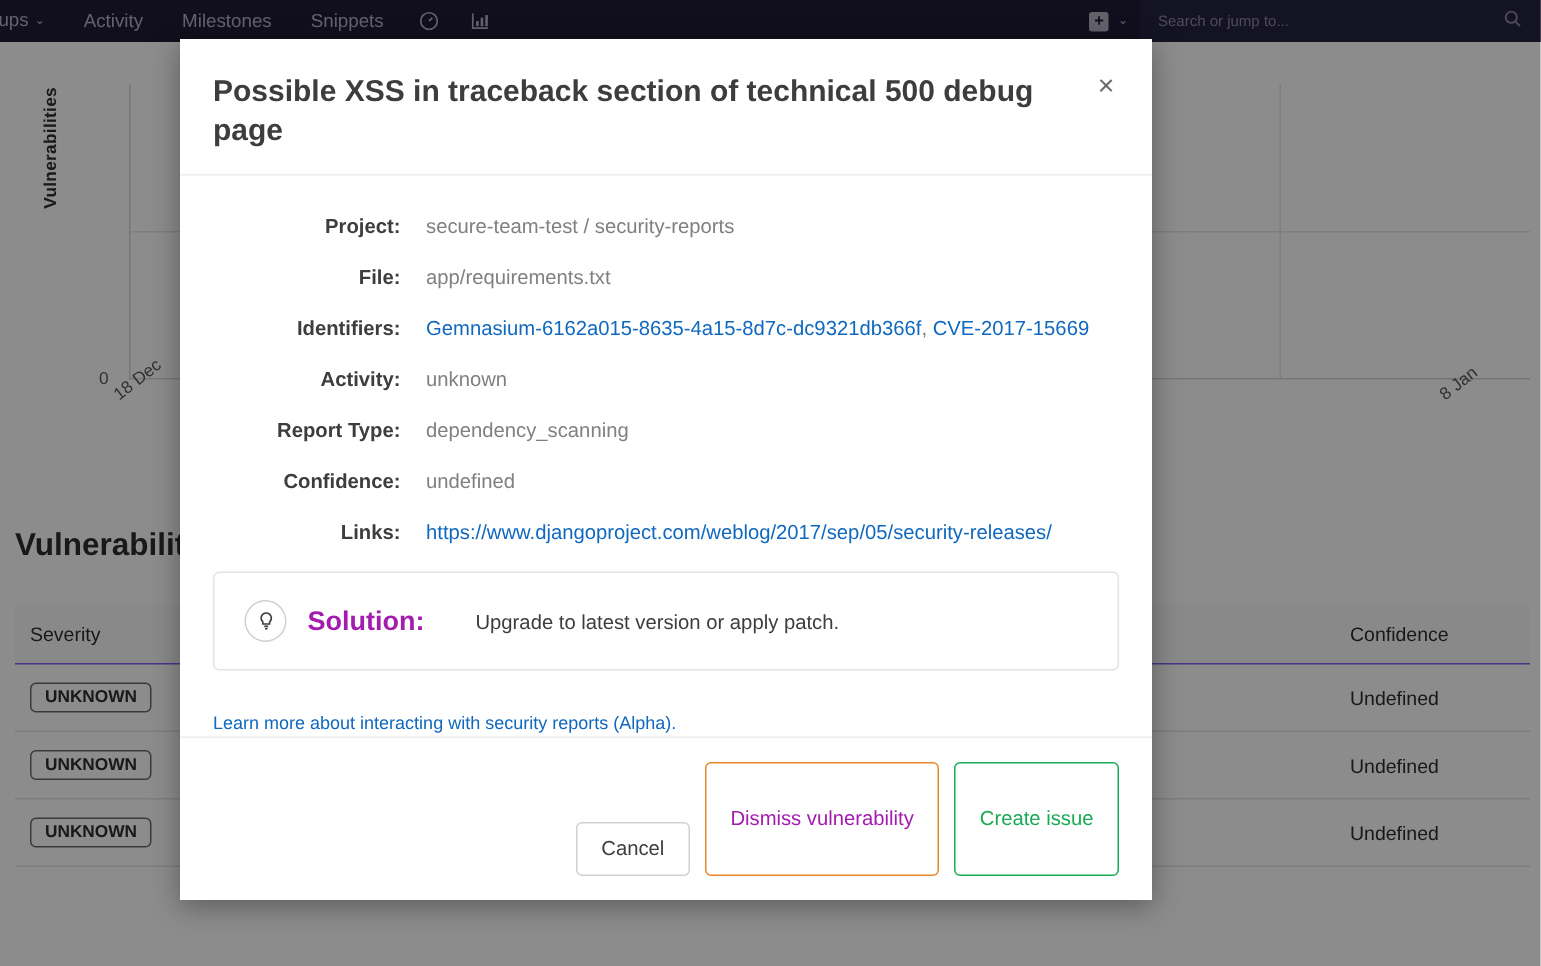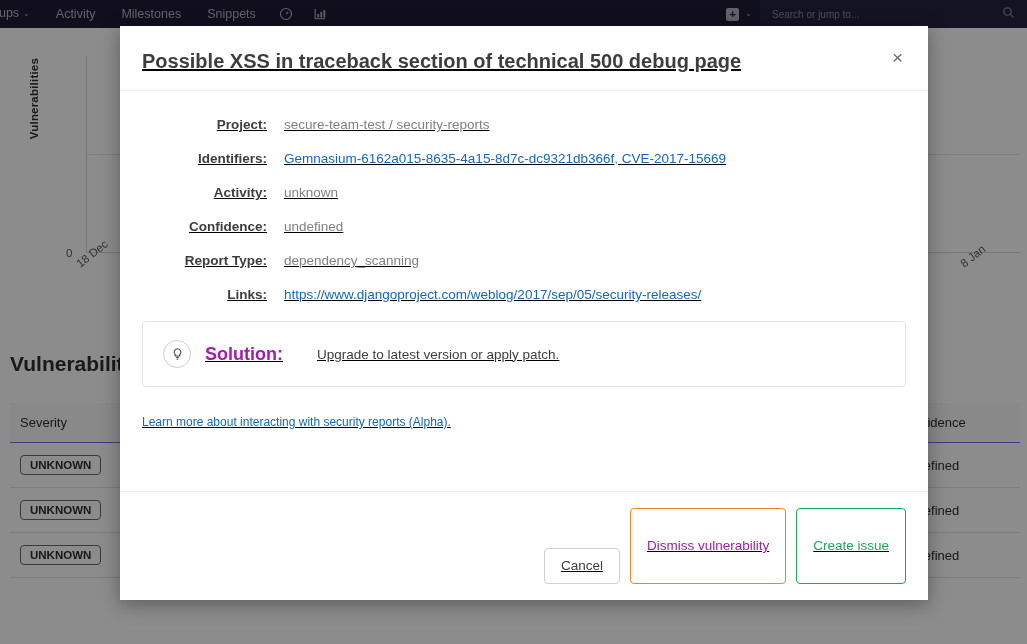--- a/index.html
+++ b/index.html
@@ -97,24 +97,24 @@
   .col-conf { width: 130px; }
 
   
   .backdrop {
     position: absolute; inset: 0; background: rgba(0,0,0,0.45);
     z-index: 50;
   }
 
   
   .modal {
-    position: absolute; left: 120px; top: 26px; width: 808px; height: 574px;
+    position: absolute; left: 120px; top: 26px; width: 648px; height: 574px;
     background: #fff; z-index: 60;
     box-shadow: 0 4px 18px rgba(0,0,0,.35);
-    display: flex; flex-direction: column; text-decoration: underline;
+    display: flex; flex-direction: column;
   }
   .modal-header {
     position: relative; padding: 22px 24px 16px 22px;
     border-bottom: 1px solid #eeeeee;
   }
   .modal-title {
     font-size: 20px; font-weight: bold; color: #3d3d3d; line-height: 1.3;
     padding-right: 40px;
   }
   .modal-close {
@@ -272,42 +272,46 @@
     <button class="modal-close">×</button>
   </div>
 
   <div class="modal-body">
 
     <div class="detail-row">
       <div class="detail-label">Project:</div>
       <div class="detail-value">secure-team-test / security-reports</div>
     </div>
 
+    <div class="detail-row">
+      <div class="detail-label">File:</div>
+      <div class="detail-value">app/requirements.txt</div>
+    </div>
 
     <div class="detail-row">
       <div class="detail-label">Identifiers:</div>
       <div class="detail-value">
         <a class="link" href="#">Gemnasium-6162a015-8635-4a15-8d7c-dc9321db366f</a><span class="sep">,</span>
         <a class="link" href="#">CVE-2017-15669</a>
       </div>
     </div>
 
     <div class="detail-row">
       <div class="detail-label">Activity:</div>
       <div class="detail-value">unknown</div>
     </div>
 
     <div class="detail-row">
+      <div class="detail-label">Report Type:</div>
+      <div class="detail-value">dependency_scanning</div>
+    </div>
+
+    <div class="detail-row">
       <div class="detail-label">Confidence:</div>
       <div class="detail-value">undefined</div>
-    </div>
-
-    <div class="detail-row">
-      <div class="detail-label">Report Type:</div>
-      <div class="detail-value">dependency_scanning</div>
     </div>
 
     <div class="detail-row">
       <div class="detail-label">Links:</div>
       <div class="detail-value">
         <a class="link" href="#">https://www.djangoproject.com/weblog/2017/sep/05/security-releases/</a>
       </div>
     </div>
 
     <div class="solution-box">

